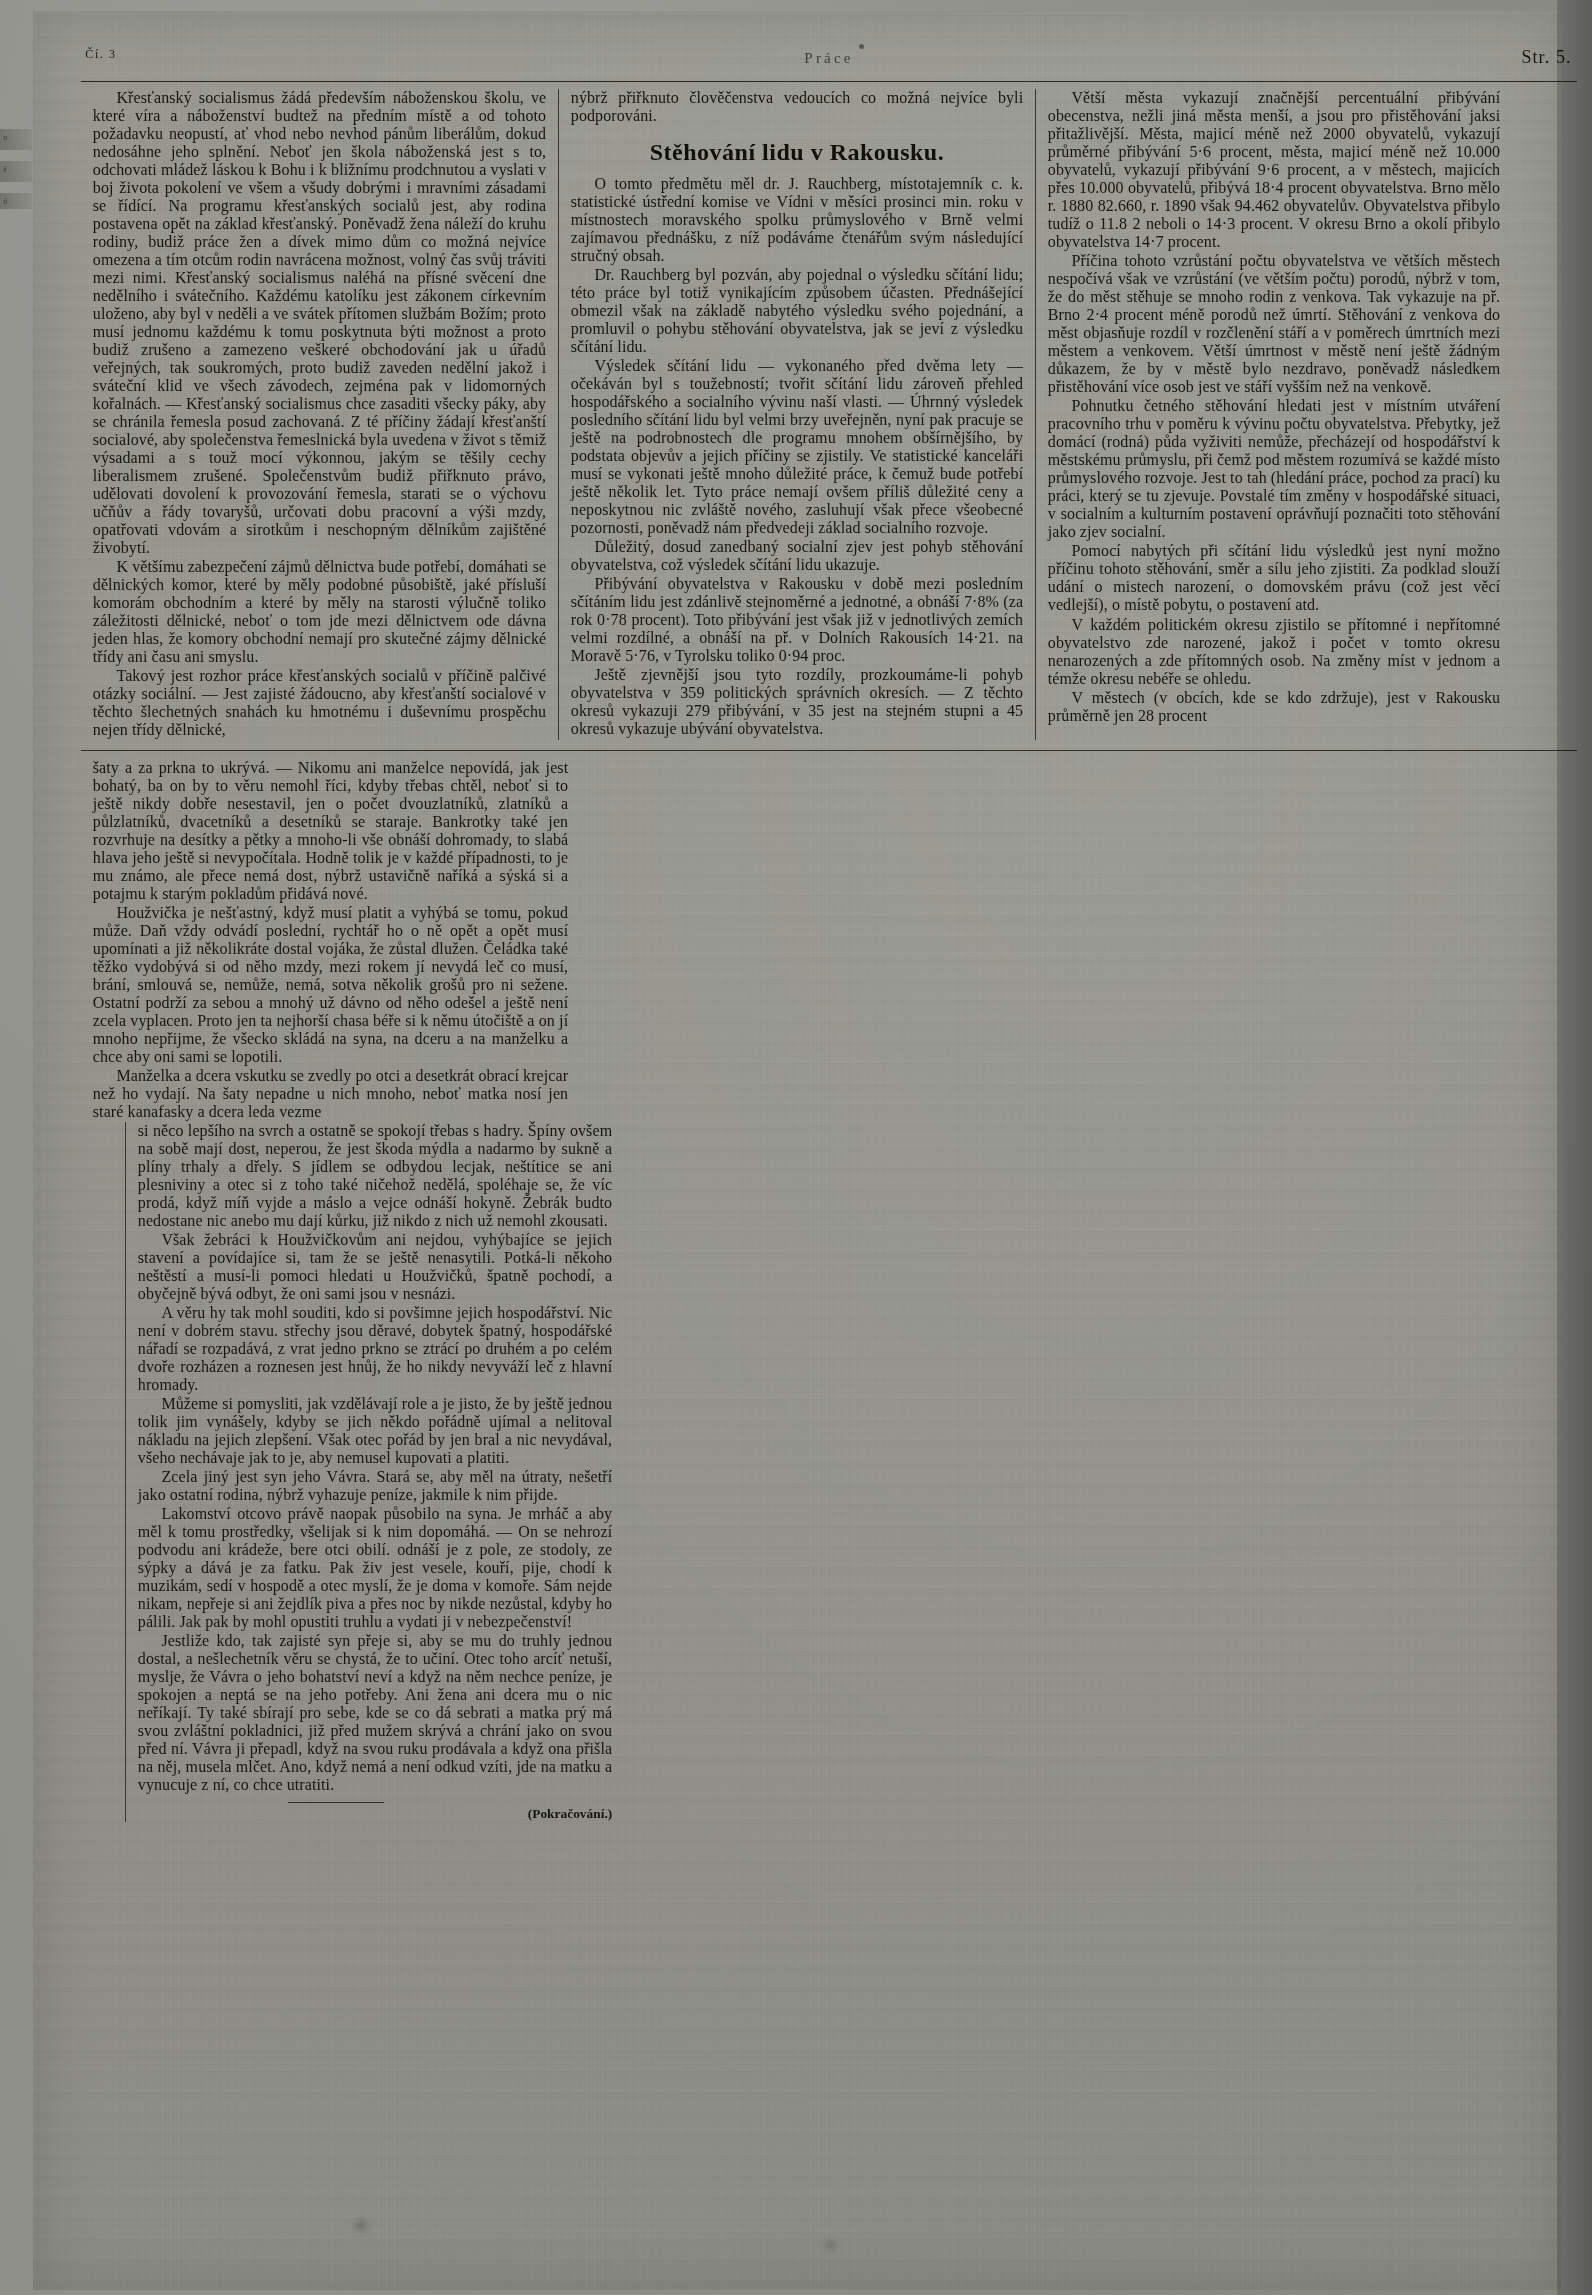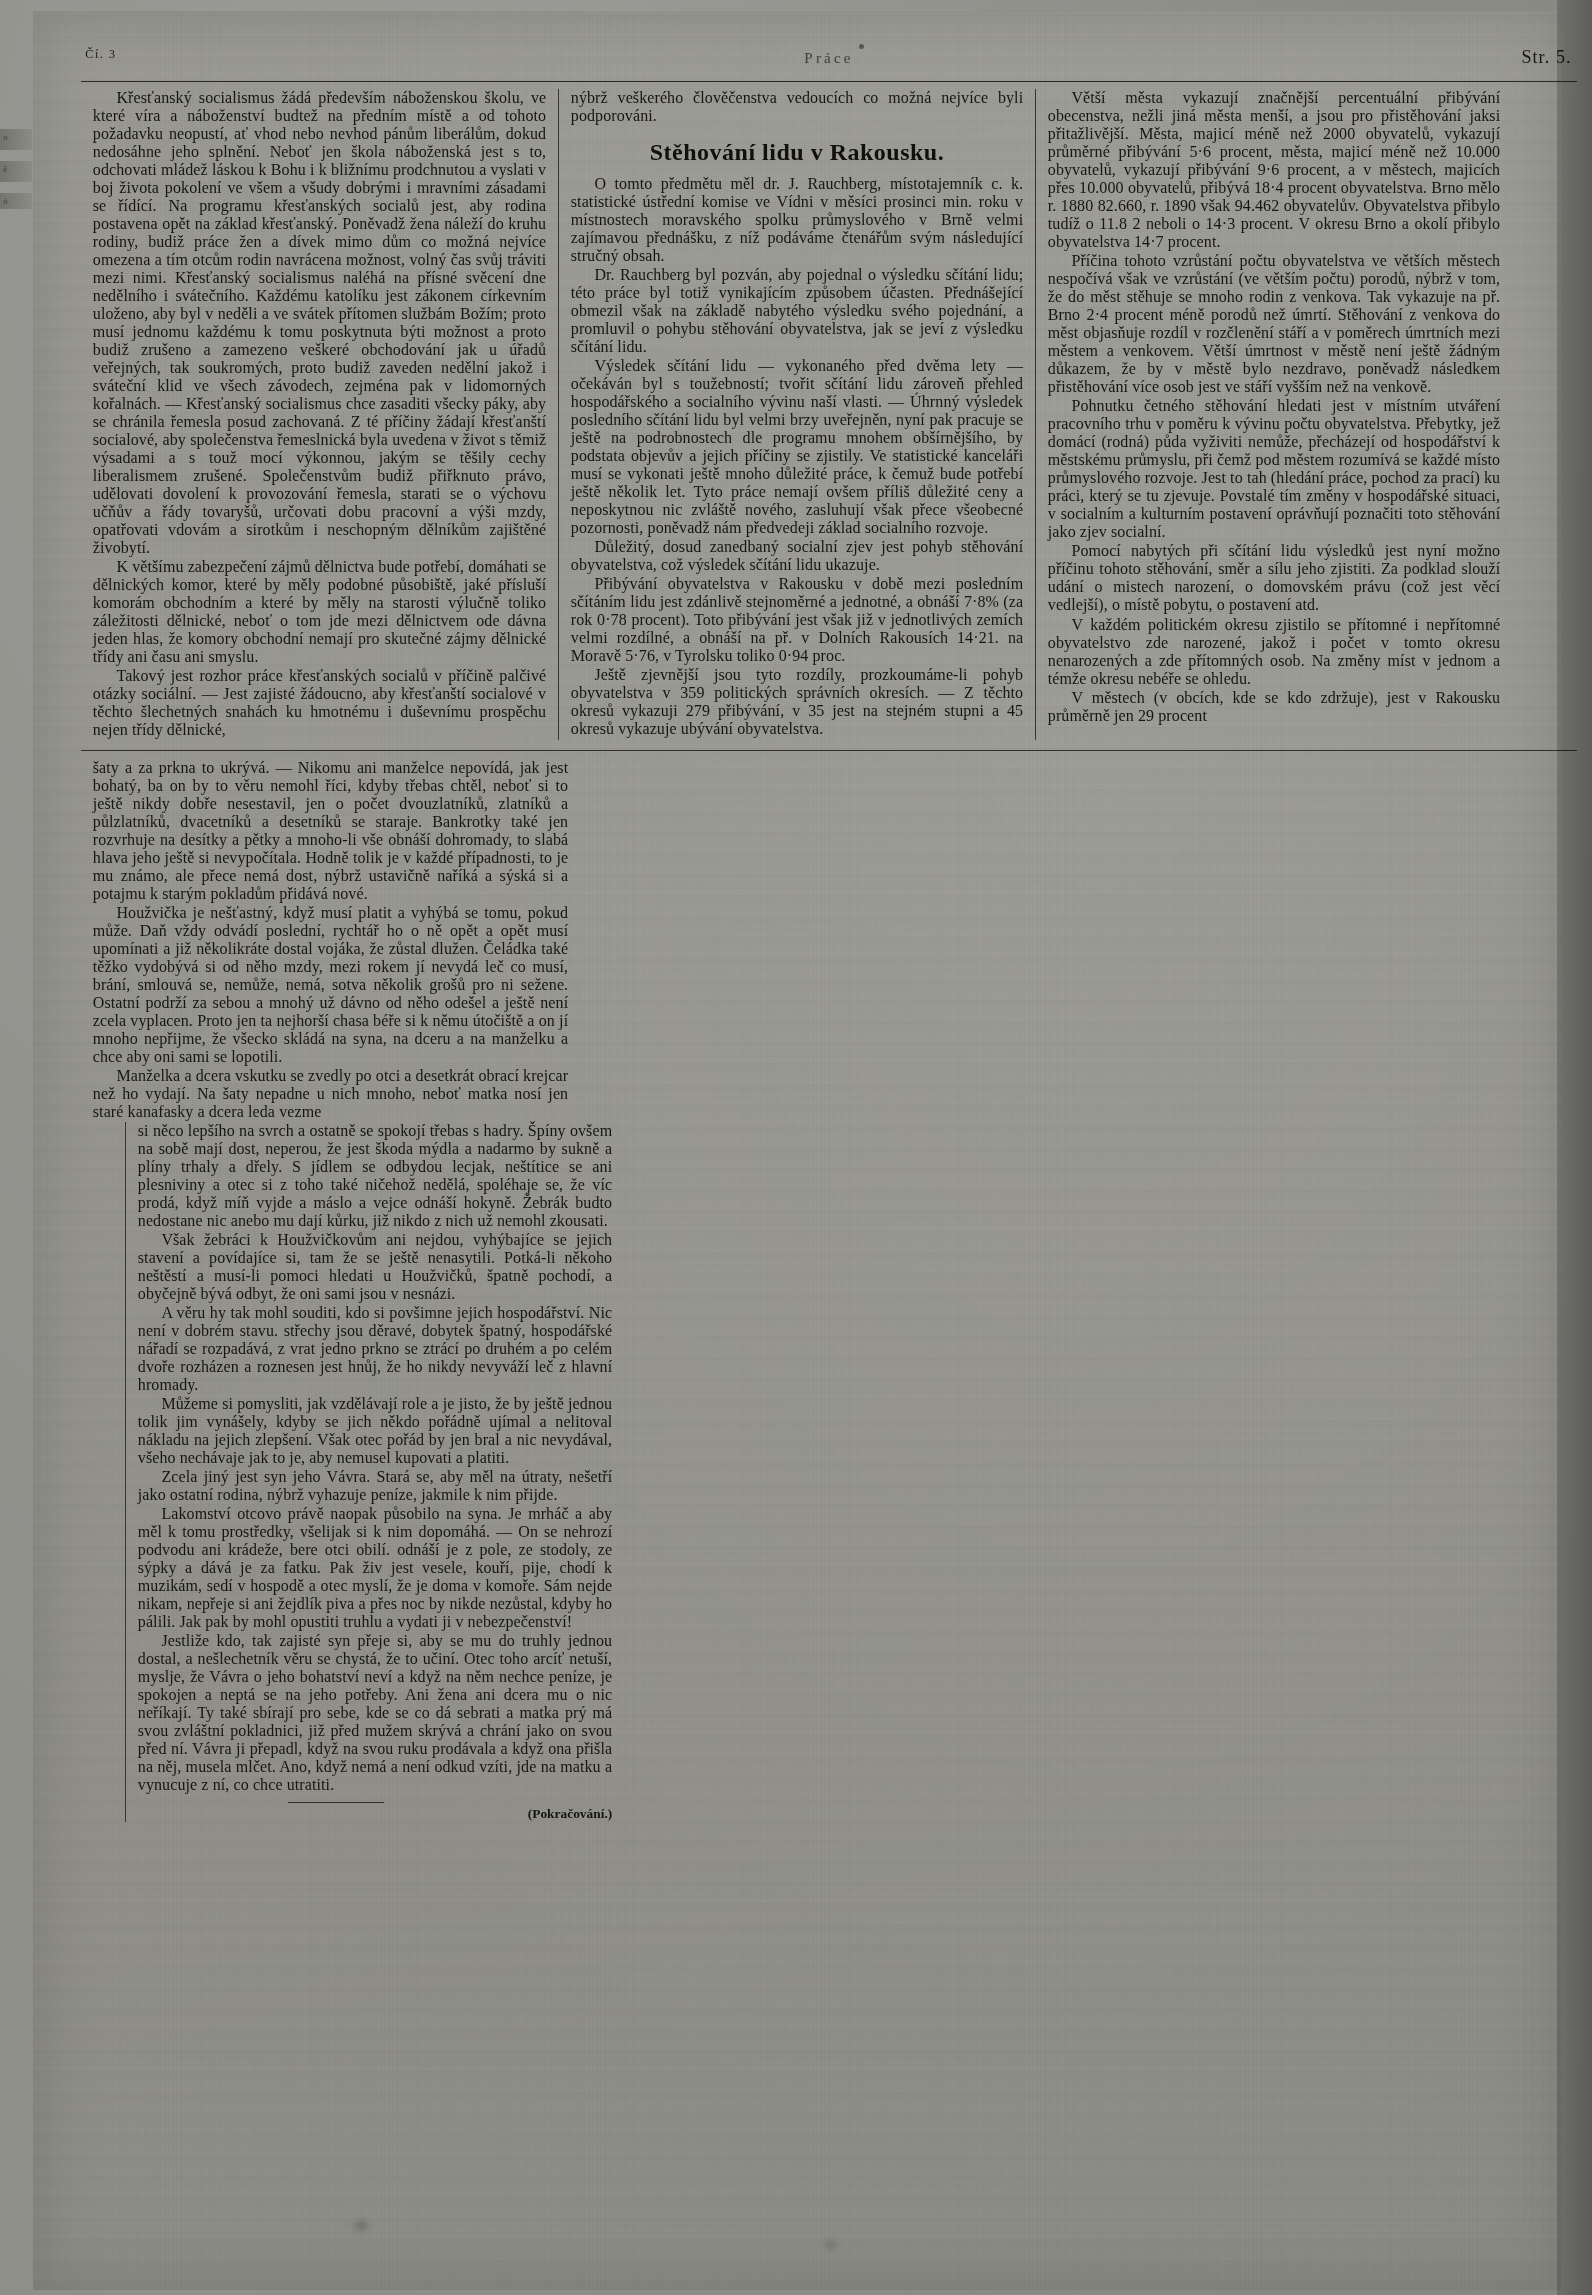--- a/index.html
+++ b/index.html
@@ -208,37 +208,37 @@
 
       <div class="cols">
 
         <div class="col">
           <p>Křesťanský socialismus žádá především náboženskou školu, ve které víra a náboženství budtež na předním místě a od tohoto požadavku neopustí, ať vhod nebo nevhod pánům liberálům, dokud nedosáhne jeho splnění. Neboť jen škola náboženská jest s to, odchovati mládež láskou k Bohu i k bližnímu prodchnutou a vyslati v boj života pokolení ve všem a všudy dobrými i mravními zásadami se řídící. Na programu křesťanských socialů jest, aby rodina postavena opět na základ křesťanský. Poněvadž žena náleží do kruhu rodiny, budiž práce žen a dívek mimo dům co možná nejvíce omezena a tím otcům rodin navrácena možnost, volný čas svůj tráviti mezi nimi. Křesťanský socialismus naléhá na přísné svěcení dne nedělního i svátečního. Každému katolíku jest zákonem církevním uloženo, aby byl v neděli a ve svátek přítomen službám Božím; proto musí jednomu každému k tomu poskytnuta býti možnost a proto budiž zrušeno a zamezeno veškeré obchodování jak u úřadů veřejných, tak soukromých, proto budiž zaveden nedělní jakož i sváteční klid ve všech závodech, zejména pak v lidomorných kořalnách. — Křesťanský socialismus chce zasaditi všecky páky, aby se chránila řemesla posud zachovaná. Z té příčiny žádají křesťanští socialové, aby společenstva řemeslnická byla uvedena v život s těmiž výsadami a s touž mocí výkonnou, jakým se těšily cechy liberalismem zrušené. Společenstvům budiž přiřknuto právo, udělovati dovolení k provozování řemesla, starati se o výchovu učňův a řády tovaryšů, určovati dobu pracovní a výši mzdy, opatřovati vdovám a sirotkům i neschopným dělníkům zajištěné živobytí.</p>
           <p>K většímu zabezpečení zájmů dělnictva bude potřebí, domáhati se dělnických komor, které by měly podobné působiště, jaké přísluší komorám obchodním a které by měly na starosti výlučně toliko záležitosti dělnické, neboť o tom jde mezi dělnictvem ode dávna jeden hlas, že komory obchodní nemají pro skutečné zájmy dělnické třídy ani času ani smyslu.</p>
           <p>Takový jest rozhor práce křesťanských socialů v příčině palčivé otázky sociální. — Jest zajisté žádoucno, aby křesťanští socialové v těchto šlechetných snahách ku hmotnému i duševnímu prospěchu nejen třídy dělnické,</p>
         </div>
 
         <div class="col">
-          <p class="noindent">nýbrž veškerého člověčenstva vedoucích co možná nejvíce byli podporováni.</p>
+          <p class="noindent">nýbrž přiřknuto člověčenstva vedoucích co možná nejvíce byli podporováni.</p>
           <div class="sect-title">Stěhování lidu v Rakousku.</div>
           <p>O tomto předmětu měl dr. J. Rauchberg, místotajemník c. k. statistické ústřední komise ve Vídni v měsíci prosinci min. roku v místnostech moravského spolku průmyslového v Brně velmi zajímavou přednášku, z níž podáváme čtenářům svým následující stručný obsah.</p>
           <p>Dr. Rauchberg byl pozván, aby pojednal o výsledku sčítání lidu; této práce byl totiž vynikajícím způsobem účasten. Přednášející obmezil však na základě nabytého výsledku svého pojednání, a promluvil o pohybu stěhování obyvatelstva, jak se jeví z výsledku sčítání lidu.</p>
           <p>Výsledek sčítání lidu — vykonaného před dvěma lety — očekáván byl s toužebností; tvořit sčítání lidu zároveň přehled hospodářského a socialního vývinu naší vlasti. — Úhrnný výsledek posledního sčítání lidu byl velmi brzy uveřejněn, nyní pak pracuje se ještě na podrobnostech dle programu mnohem obšírnějšího, by podstata objevův a jejich příčiny se zjistily. Ve statistické kanceláři musí se vykonati ještě mnoho důležité práce, k čemuž bude potřebí ještě několik let. Tyto práce nemají ovšem příliš důležité ceny a neposkytnou nic zvláště nového, zasluhují však přece všeobecné pozornosti, poněvadž nám předvedeji základ socialního rozvoje.</p>
           <p>Důležitý, dosud zanedbaný socialní zjev jest pohyb stěhování obyvatelstva, což výsledek sčítání lidu ukazuje.</p>
           <p>Přibývání obyvatelstva v Rakousku v době mezi posledním sčítáním lidu jest zdánlivě stejnoměrné a jednotné, a obnáší 7·8% (za rok 0·78 procent). Toto přibývání jest však již v jednotlivých zemích velmi rozdílné, a obnáší na př. v Dolních Rakousích 14·21. na Moravě 5·76, v Tyrolsku toliko 0·94 proc.</p>
           <p>Ještě zjevnější jsou tyto rozdíly, prozkoumáme-li pohyb obyvatelstva v 359 politických správních okresích. — Z těchto okresů vykazuji 279 přibývání, v 35 jest na stejném stupni a 45 okresů vykazuje ubývání obyvatelstva.</p>
         </div>
 
         <div class="col">
           <p>Větší města vykazují značnější percentuální přibývání obecenstva, nežli jiná města menší, a jsou pro přistěhování jaksi přitažlivější. Města, majicí méně než 2000 obyvatelů, vykazují průměrné přibývání 5·6 procent, města, majicí méně než 10.000 obyvatelů, vykazují přibývání 9·6 procent, a v městech, majicích přes 10.000 obyvatelů, přibývá 18·4 procent obyvatelstva. Brno mělo r. 1880 82.660, r. 1890 však 94.462 obyvatelův. Obyvatelstva přibylo tudíž o 11.8 2 neboli o 14·3 procent. V okresu Brno a okolí přibylo obyvatelstva 14·7 procent.</p>
           <p>Příčina tohoto vzrůstání počtu obyvatelstva ve větších městech nespočívá však ve vzrůstání (ve větším počtu) porodů, nýbrž v tom, že do měst stěhuje se mnoho rodin z venkova. Tak vykazuje na př. Brno 2·4 procent méně porodů než úmrtí. Stěhování z venkova do měst objasňuje rozdíl v rozčlenění stáří a v poměrech úmrtních mezi městem a venkovem. Větší úmrtnost v městě není ještě žádným důkazem, že by v městě bylo nezdravo, poněvadž následkem přistěhování více osob jest ve stáří vyšším než na venkově.</p>
           <p>Pohnutku četného stěhování hledati jest v místním utváření pracovního trhu v poměru k vývinu počtu obyvatelstva. Přebytky, jež domácí (rodná) půda vyživiti nemůže, přecházejí od hospodářství k městskému průmyslu, při čemž pod městem rozumívá se každé místo průmyslového rozvoje. Jest to tah (hledání práce, pochod za prací) ku práci, který se tu zjevuje. Povstalé tím změny v hospodářské situaci, v socialním a kulturním postavení oprávňují poznačiti toto stěhování jako zjev socialní.</p>
           <p>Pomocí nabytých při sčítání lidu výsledků jest nyní možno příčinu tohoto stěhování, směr a sílu jeho zjistiti. Za podklad slouží udání o mistech narození, o domovském právu (což jest věcí vedlejší), o místě pobytu, o postavení atd.</p>
           <p>V každém politickém okresu zjistilo se přítomné i nepřítomné obyvatelstvo zde narozené, jakož i počet v tomto okresu nenarozených a zde přítomných osob. Na změny míst v jednom a témže okresu nebéře se ohledu.</p>
-          <p>V městech (v obcích, kde se kdo zdržuje), jest v Rakousku průměrně jen 29 procent</p>
+          <p>V městech (v obcích, kde se kdo zdržuje), jest v Rakousku průměrně jen 28 procent</p>
         </div>
 
       </div>
 
       <div class="divider-h"></div>
 
       <div class="lower">
 
         <div class="col">
           <p class="noindent">šaty a za prkna to ukrývá. — Nikomu ani manželce nepovídá, jak jest bohatý, ba on by to věru nemohl říci, kdyby třebas chtěl, neboť si to ještě nikdy dobře nesestavil, jen o počet dvouzlatníků, zlatníků a půlzlatníků, dvacetníků a desetníků se staraje. Bankrotky také jen rozvrhuje na desítky a pětky a mnoho-li vše obnáší dohromady, to slabá hlava jeho ještě si nevypočítala. Hodně tolik je v každé případnosti, to je mu známo, ale přece nemá dost, nýbrž ustavičně naříká a sýská si a potajmu k starým pokladům přidává nové.</p>

